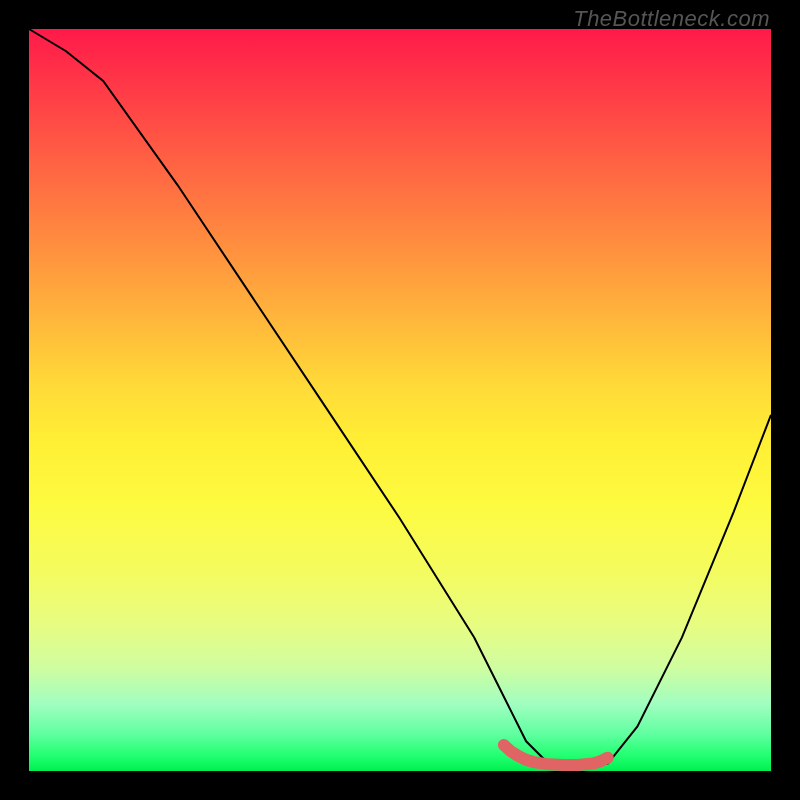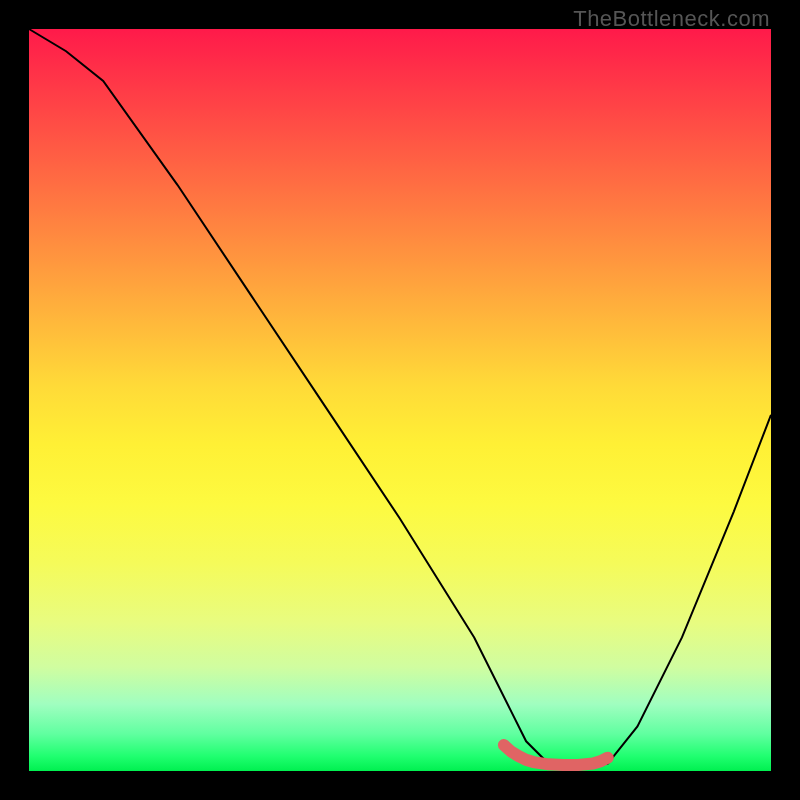--- a/index.html
+++ b/index.html
@@ -8,20 +8,21 @@
     width: 800px;
     height: 800px;
     background: #000;
     position: relative;
     font-family: Arial, sans-serif;
   }
   .container {
     width: 800px;
     height: 800px;
     position: relative;
+    font-style: italic;
   }
   .plot-area {
     position: absolute;
     left: 29px;
     top: 29px;
     width: 742px;
     height: 742px;
     background: linear-gradient(to bottom,
       #ff1a4a 0%,
       #ff3a47 8%,

